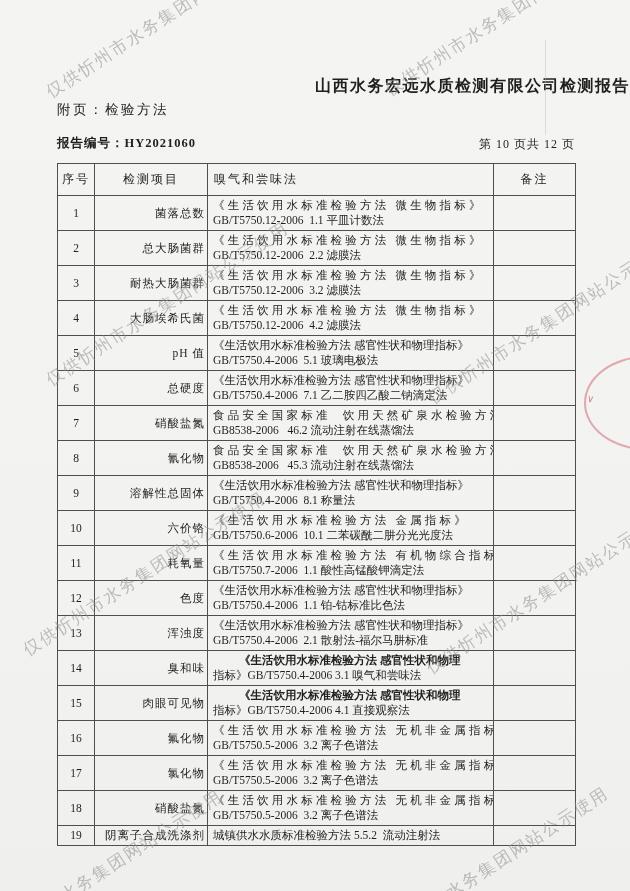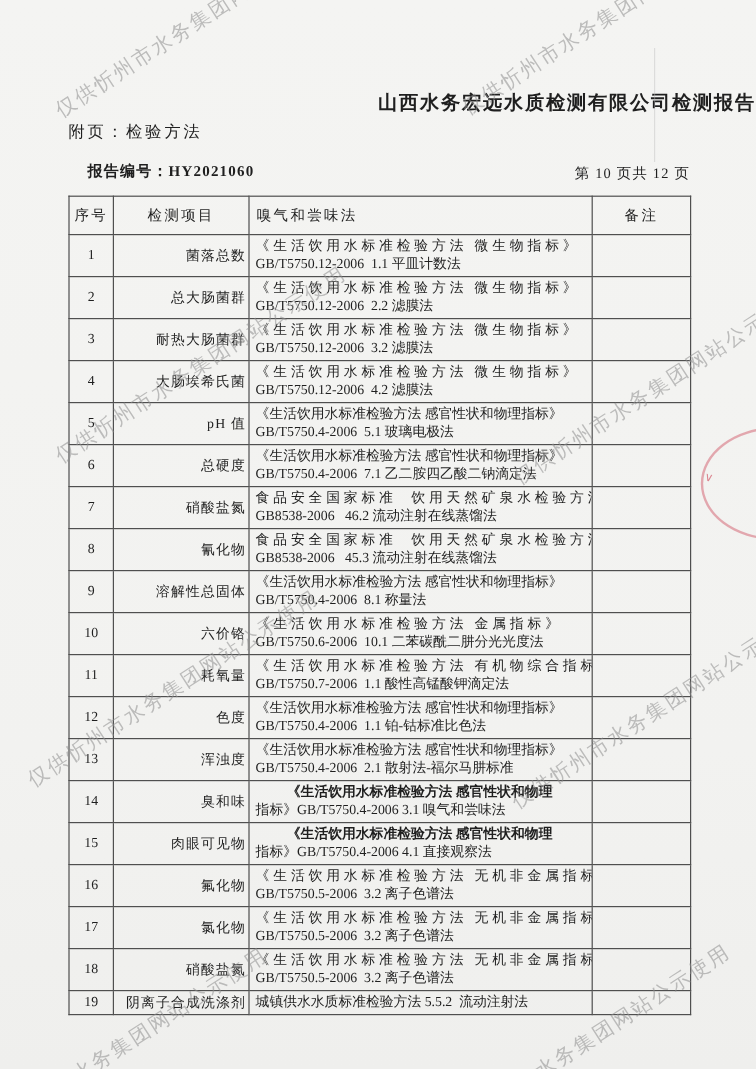--- a/index.html
+++ b/index.html
@@ -10,21 +10,21 @@
     color:#1f1f1f;
   }
   .page{position:absolute;inset:0;background:linear-gradient(180deg,#f4f4f2 0%,#f2f2f0 70%,#efefed 100%);}
 
   
   .title{position:absolute;top:76px;left:0;right:0;text-align:right;
     font-size:16px;font-weight:bold;letter-spacing:1.5px;}
   .subtitle{position:absolute;top:101px;left:57px;
     font-size:13.5px;font-weight:normal;letter-spacing:2.5px;}
   .report-no{position:absolute;top:135px;left:57px;
-    font-size:12.5px;font-weight:bold;letter-spacing:1px;margin-left:16px;}
+    font-size:12.5px;font-weight:bold;letter-spacing:1px;}
   .page-info{position:absolute;top:136px;right:55px;
     font-size:12px;letter-spacing:1px;}
 
   
   .tbl-wrap{position:absolute;top:163px;left:57px;width:518px;}
   table{border-collapse:collapse;table-layout:fixed;width:518px;}
   th,td{border:1px solid #4f4f4f;overflow:hidden;}
   th{font-size:12px;font-weight:normal;letter-spacing:2px;padding:7px 2px;text-align:center;}
   th.h-std{text-align:left;padding-left:6px;}
   td{vertical-align:middle;}

